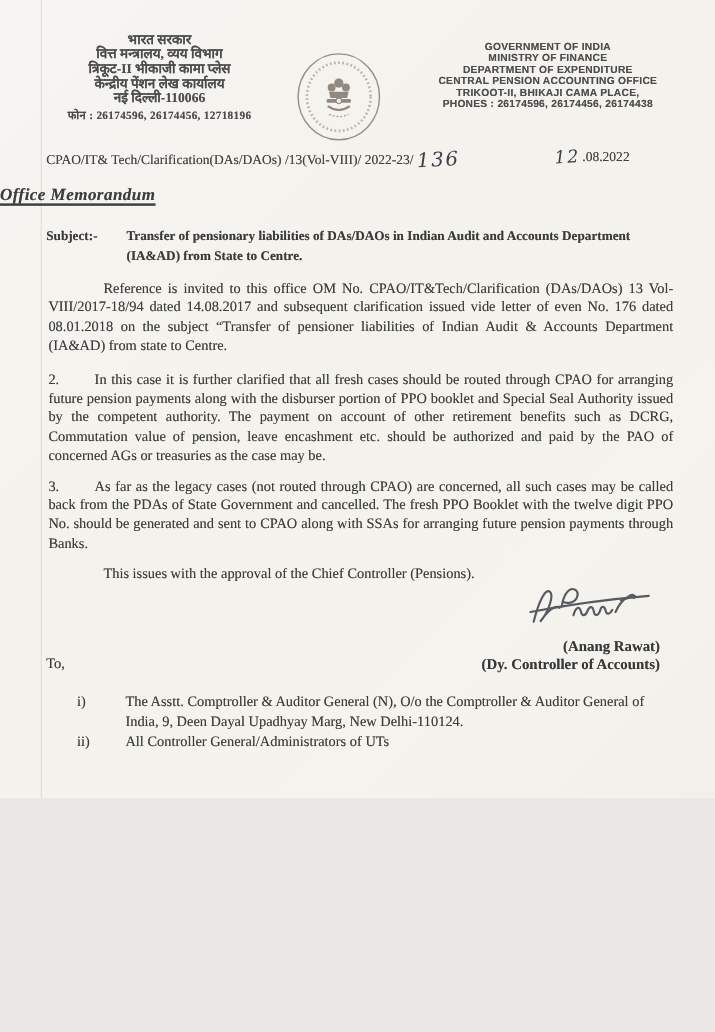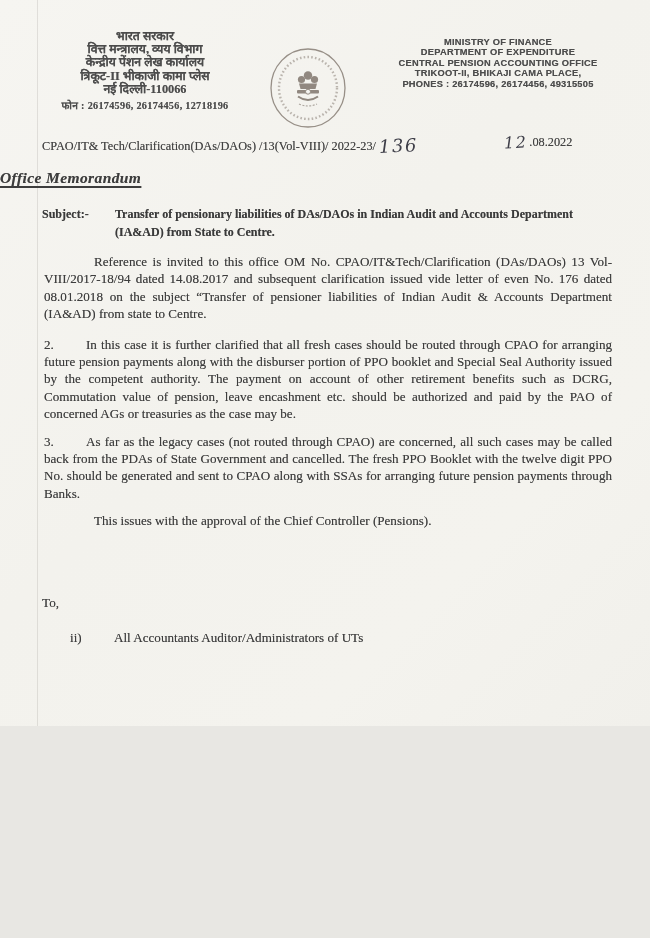--- a/index.html
+++ b/index.html
@@ -65,22 +65,22 @@
 </style>
 </head>
 <body>
 
 <div class="page">
   <div class="edge-line"></div>
 
   <div class="hindi-block">
     <div>भारत सरकार</div>
     <div>वित्त मन्त्रालय, व्यय विभाग</div>
+    <div>त्रिकूट-II भीकाजी कामा प्लेस</div>
     <div>केन्द्रीय पेंशन लेख कार्यालय</div>
-    <div>त्रिकूट-II भीकाजी कामा प्लेस</div>
     <div>नई दिल्ली-110066</div>
     <div class="hindi-phone">फोन : 26174596, 26174456, 12718196</div>
   </div>
 
   <div class="emblem">
     <svg viewBox="0 0 80 84" width="80" height="84">
       <ellipse cx="40" cy="42" rx="37" ry="39" fill="none" stroke="#6b6056" stroke-width="1.3" opacity=".8"></ellipse>
       <ellipse cx="40" cy="42" rx="29" ry="31" fill="none" stroke="#6b6056" stroke-width="2.4" stroke-dasharray="1.6,2.2" opacity=".5"></ellipse>
       <g fill="#6b6056" stroke="#6b6056" opacity=".85">
         <circle cx="40" cy="29.5" r="4.2" stroke="none"></circle>
@@ -89,25 +89,26 @@
         <path d="M31,37.5 h18 l-1.5,5.5 h-15 z" stroke="none"></path>
         <rect x="29" y="44" width="22" height="3.5" rx="1" stroke="none"></rect>
         <circle cx="40" cy="45.7" r="2.5" fill="#f4f3ef" stroke-width="1"></circle>
         <path d="M30,50.5 q10,7 20,0" fill="none" stroke-width="2"></path>
         <path d="M31,58 q9,4 18,0" fill="none" stroke-width="1.2" stroke-dasharray="2,1.5" opacity=".7"></path>
       </g>
     </svg>
   </div>
 
   <div class="english-block">
+    <div>GOVERNMENT OF INDIA</div>
     <div>MINISTRY OF FINANCE</div>
     <div>DEPARTMENT OF EXPENDITURE</div>
     <div>CENTRAL PENSION ACCOUNTING OFFICE</div>
     <div>TRIKOOT-II, BHIKAJI CAMA PLACE,</div>
-    <div>PHONES : 26174596, 26174456, 49315505</div>
+    <div>PHONES : 26174596, 26174456, 26174438</div>
   </div>
 
   <div class="ref-row">
     <span>CPAO/IT&amp; Tech/Clarification(DAs/DAOs) /13(Vol-VIII)/ 2022-23/</span><span class="hw hw-big">136</span>
   </div>
   <div class="date-row">
     <span class="hw hw-date">12</span><span>.08.2022</span>
   </div>
 
   <div class="om-title">
@@ -119,22 +120,39 @@
     <span class="txt">Transfer of pensionary liabilities of DAs/DAOs in Indian Audit and Accounts Department (IA&amp;AD) from State to Centre.</span>
   </div>
 
   <div class="body-text">
     <p class="p1">Reference is invited to this office OM No. CPAO/IT&amp;Tech/Clarification (DAs/DAOs) 13 Vol-VIII/2017-18/94 dated 14.08.2017 and subsequent clarification issued vide letter of even No. 176 dated 08.01.2018 on the subject “Transfer of pensioner liabilities of Indian Audit &amp; Accounts Department (IA&amp;AD) from state to Centre.</p>
     <p class="p2"><span class="para-num">2.</span><span>In this case it is further clarified that all fresh cases should be routed through CPAO for arranging future pension payments along with the disburser portion of PPO booklet and Special Seal Authority issued by the competent authority. The payment on account of other retirement benefits such as DCRG, Commutation value of pension, leave encashment etc. should be authorized and paid by the PAO of concerned AGs or treasuries as the case may be.</span></p>
     <p class="p3"><span class="para-num">3.</span><span>As far as the legacy cases (not routed through CPAO) are concerned, all such cases may be called back from the PDAs of State Government and cancelled. The fresh PPO Booklet with the twelve digit PPO No. should be generated and sent to CPAO along with SSAs for arranging future pension payments through Banks.</span></p>
     <p class="closing">This issues with the approval of the Chief Controller (Pensions).</p>
   </div>
 
+  <div class="sig-block">
+    <div class="sig-scribble">
+      <svg viewBox="0 0 120 46" width="118" height="45">
+        <g fill="none" stroke="#44444e" stroke-width="2" stroke-linecap="round" opacity=".88">
+          <path d="M7,36 C12,16 18,5 22,8 C26,11 21,27 13,36 C20,26 27,20 31,23"></path>
+          <path d="M33,22 C35,10 40,4 45,6 C50,8 48,16 42,18 C38,19 35,18 34,17"></path>
+          <path d="M44,30 C46,22 50,21 51,27 C52,31 55,31 57,26 C59,21 62,21 63,27 C64,31 67,31 69,25 C70,21 73,21 74,26 C75,30 78,29 80,25"></path>
+          <path d="M83,27 C86,20 90,15 96,12 C99,10 101,11 100,14"></path>
+          <path d="M88,16 L101,12"></path>
+          <path d="M4,27 C40,20 78,15 114,12"></path>
+        </g>
+      </svg>
+    </div>
+    <div class="sig-name">(Anang Rawat)</div>
+    <div class="sig-desig">(Dy. Controller of Accounts)</div>
+  </div>
 
   <div class="to-label">To,</div>
   <ol class="addressees">
-    <li><span class="addr-idx">ii)</span><span class="addr-txt">All Accountants Auditor/Administrators of UTs</span></li>
+    <li><span class="addr-idx">i)</span><span class="addr-txt">The Asstt. Comptroller &amp; Auditor General (N), O/o the Comptroller &amp; Auditor General of India, 9, Deen Dayal Upadhyay Marg, New Delhi-110124.</span></li>
+    <li><span class="addr-idx">ii)</span><span class="addr-txt">All Controller General/Administrators of UTs</span></li>
   </ol>
 
   <div class="footer-url">https://www.staffnews.in</div>
   <div class="bottom-strip"></div>
   <div class="bottom-smudge"></div>
 </div>
 
 </body></html>

